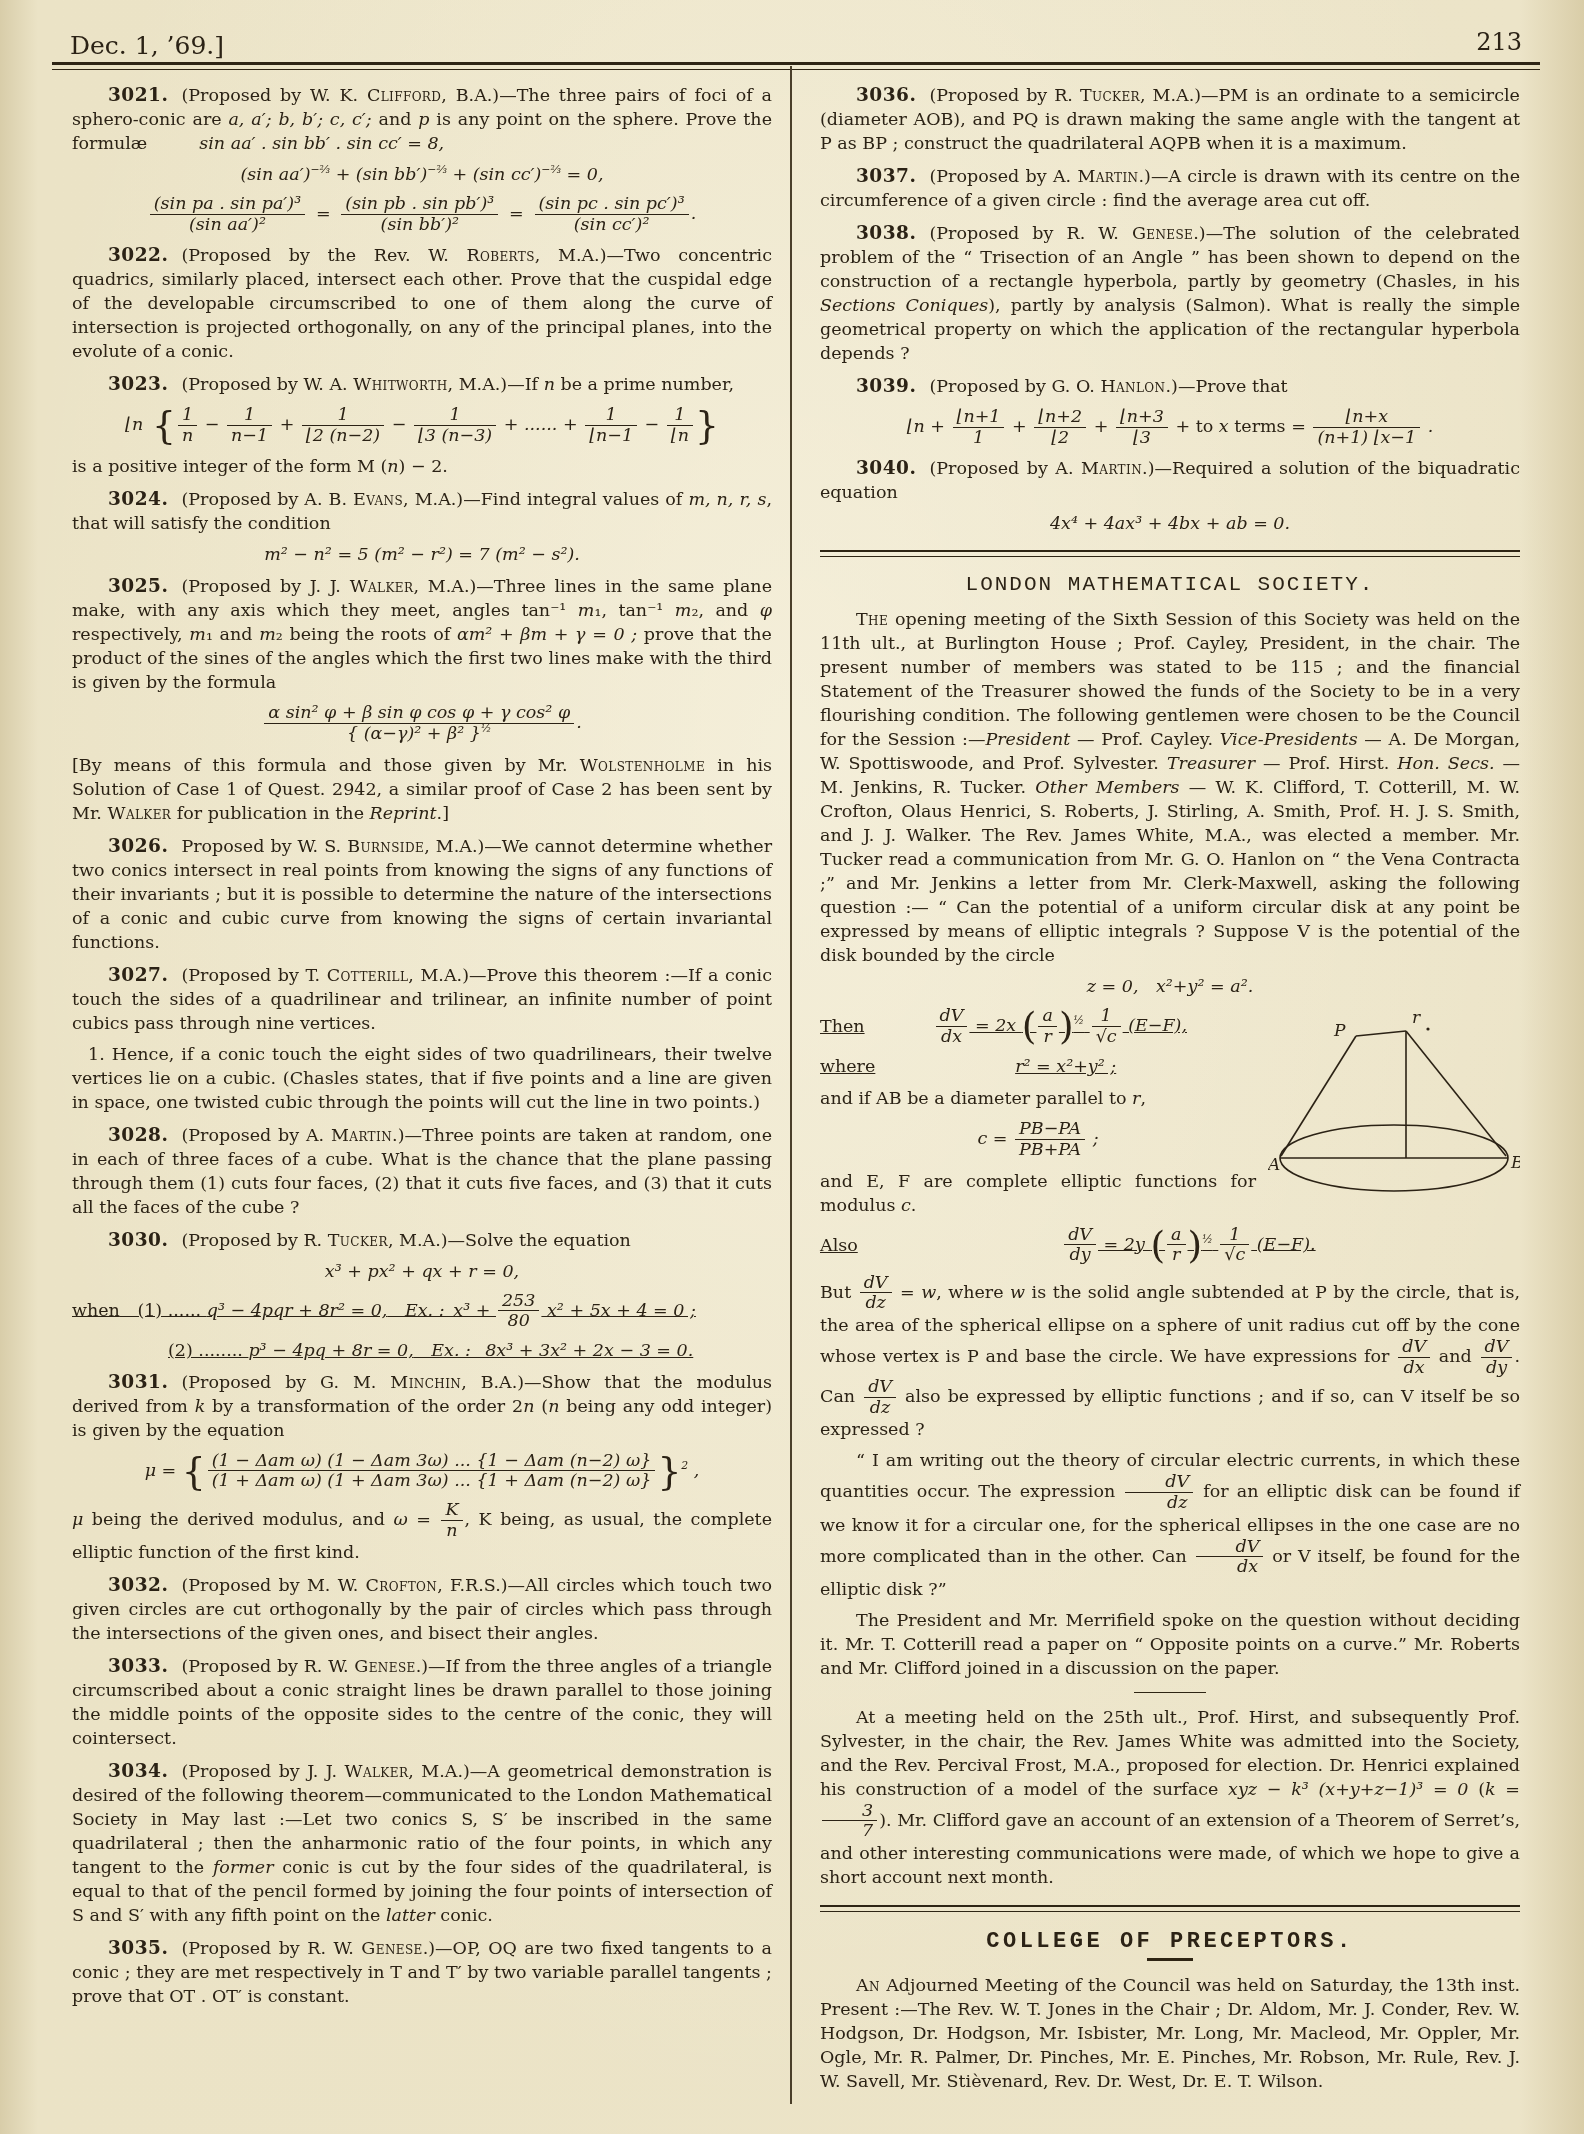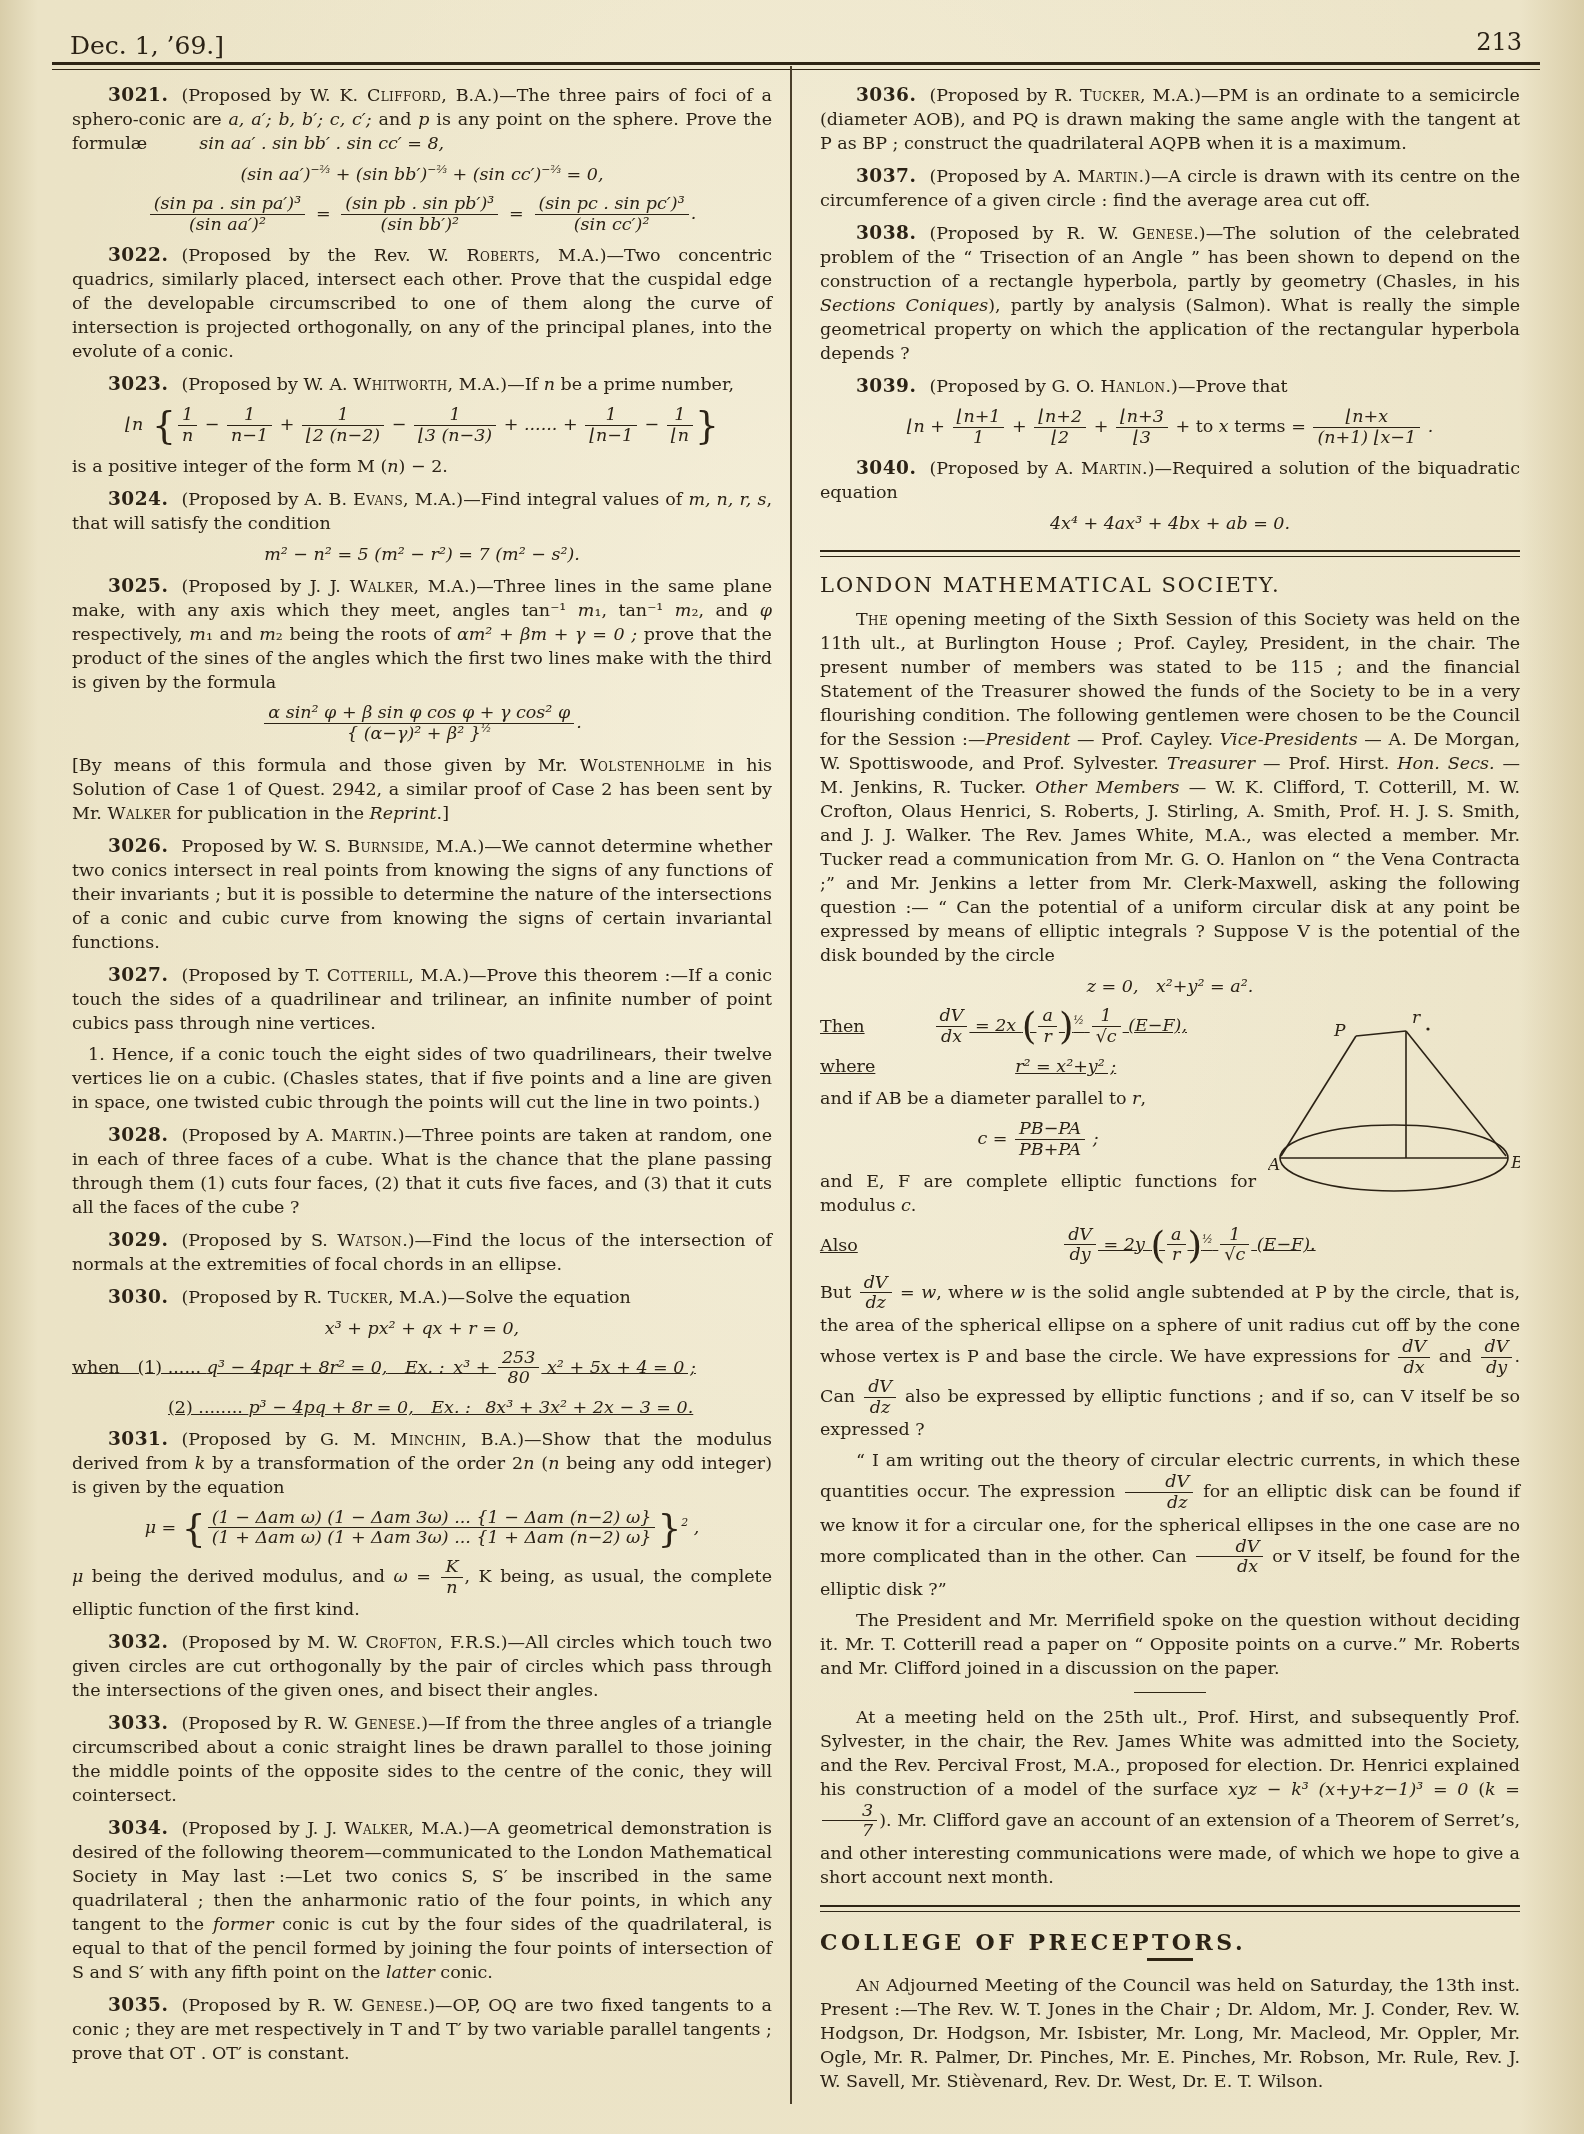--- a/index.html
+++ b/index.html
@@ -33,21 +33,21 @@
   .sup{font-size:62%;vertical-align:super;line-height:0;}
   .big{font-size:215%;vertical-align:middle;line-height:0;font-style:normal;}
   .gap{padding-left:52px;}
   .frac{display:inline-block;vertical-align:middle;text-align:center;padding:0 2px;line-height:1.12;font-style:italic;}
   .fn{display:block;border-bottom:1.4px solid currentColor;padding:0 4px;}
   .fd{display:block;padding:0 4px;}
   .disp{text-align:center;font-style:italic;margin:9px 0;line-height:1.2;}
   .disp.left{text-align:left;text-decoration:underline;}
   .ind88{margin-left:96px;}
   .prob{margin-bottom:9px;}
-  .sect{font-weight:normal;font-size:21px;letter-spacing:2px;margin:16px 0 10px;}
+  .sect{text-align:center;font-weight:normal;font-size:21px;letter-spacing:2px;margin:16px 0 10px;font-family:Liberation Mono, monospace;}
   .sect.cop{font-weight:bold;font-size:22px;letter-spacing:3.5px;margin:18px 0 4px;}
   .rule-dbl{border-top:2.2px solid #2e2514;border-bottom:1px solid #2e2514;height:4px;margin:16px 0 2px;}
   .rule-short{width:72px;border-top:1.6px solid #2e2514;margin:12px auto;}
   .rule-short.thick{width:46px;border-top:3.2px solid #2e2514;margin:2px auto 12px;}
   .eqrow{display:flex;align-items:center;margin:8px 0;text-decoration:underline;}
   .eqlabel{font-style:normal;white-space:nowrap;}
   .eqbody{flex:1;text-align:center;font-style:italic;line-height:1.2;}
   .fig{float:right;width:252px;height:198px;margin:2px 0 4px 12px;}
   .fig line,.fig ellipse{stroke:#2b2215;stroke-width:1.6;fill:none;}
   .fig text{font-size:17px;fill:#2b2215;font-style:italic;font-family:"DejaVu Serif",serif;}
@@ -101,23 +101,20 @@
 
       <article class="prob">
         <p class="pp"><span class="pnum">3027.</span><span><span>(Proposed by T. </span><span class="sc">Cotterill</span><span>, M.A.)—Prove this theorem :—If a conic touch the sides of a quadrilinear and trilinear, an infinite number of point cubics pass through nine vertices.</span></span></p>
         <p class="pp2"><span>1. Hence, if a conic touch the eight sides of two quadrilinears, their twelve vertices lie on a cubic. (Chasles states, that if five points and a line are given in space, one twisted cubic through the points will cut the line in two points.)</span></p>
       </article>
 
       <article class="prob">
         <p class="pp"><span class="pnum">3028.</span><span><span>(Proposed by A. </span><span class="sc">Martin</span><span>.)—Three points are taken at random, one in each of three faces of a cube. What is the chance that the plane passing through them (1) cuts four faces, (2) that it cuts five faces, and (3) that it cuts all the faces of the cube ?</span></span></p>
       </article>
 
-      <article class="prob">
-        <p class="pp"><span class="pnum">3029.</span><span><span>(Proposed by S. </span><span class="sc">Watson</span><span>.)—Find the locus of the intersection of normals at the extremities of focal chords in an ellipse.</span></span></p>
-      </article>
 
       <article class="prob">
         <p class="pp"><span class="pnum">3030.</span><span><span>(Proposed by R. </span><span class="sc">Tucker</span><span>, M.A.)—Solve the equation</span></span></p>
         <div class="disp"><span>x³ + px² + qx + r = 0,</span></div>
         <div class="disp left"><span class="rm">when</span><span class="rm"> (1) ...... </span><span>q³ − 4pqr + 8r² = 0,</span><span> Ex. : x³ + </span><span class="frac"><span class="fn">253</span><span class="fd">80</span></span><span> x² + 5x + 4 = 0 ;</span></div>
         <div class="disp left ind88"><span class="rm">(2) ........ </span><span>p³ − 4pq + 8r = 0,</span><span> Ex. :  8x³ + 3x² + 2x − 3 = 0.</span></div>
       </article>
 
       <article class="prob">
         <p class="pp"><span class="pnum">3031.</span><span><span>(Proposed by G. M. </span><span class="sc">Minchin</span><span>, B.A.)—Show that the modulus derived from </span><span class="i">k</span><span> by a transformation of the order 2</span><span class="i">n</span><span> (</span><span class="i">n</span><span> being any odd integer) is given by the equation</span></span></p>

